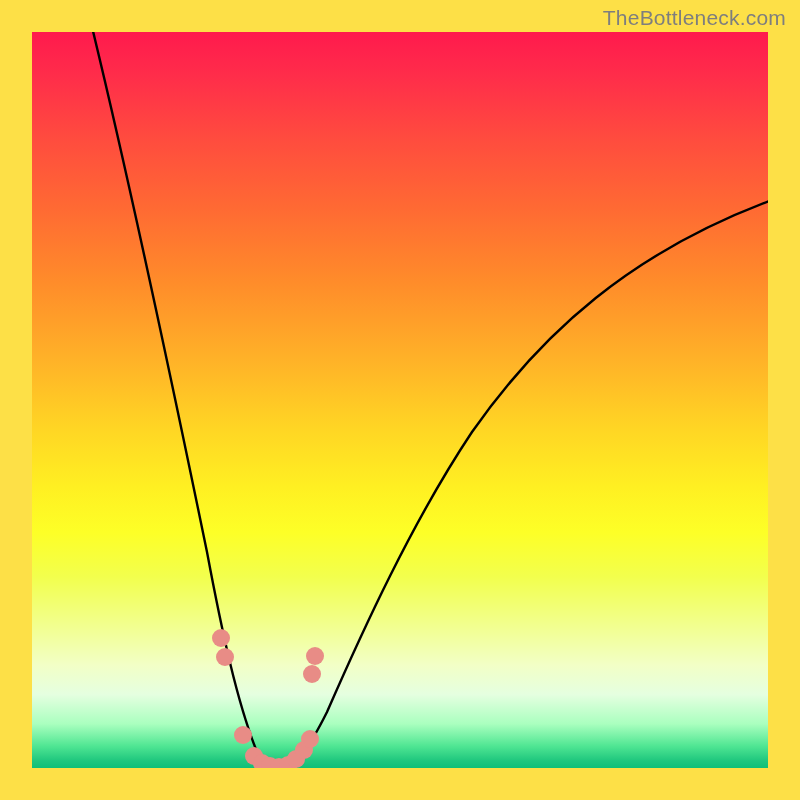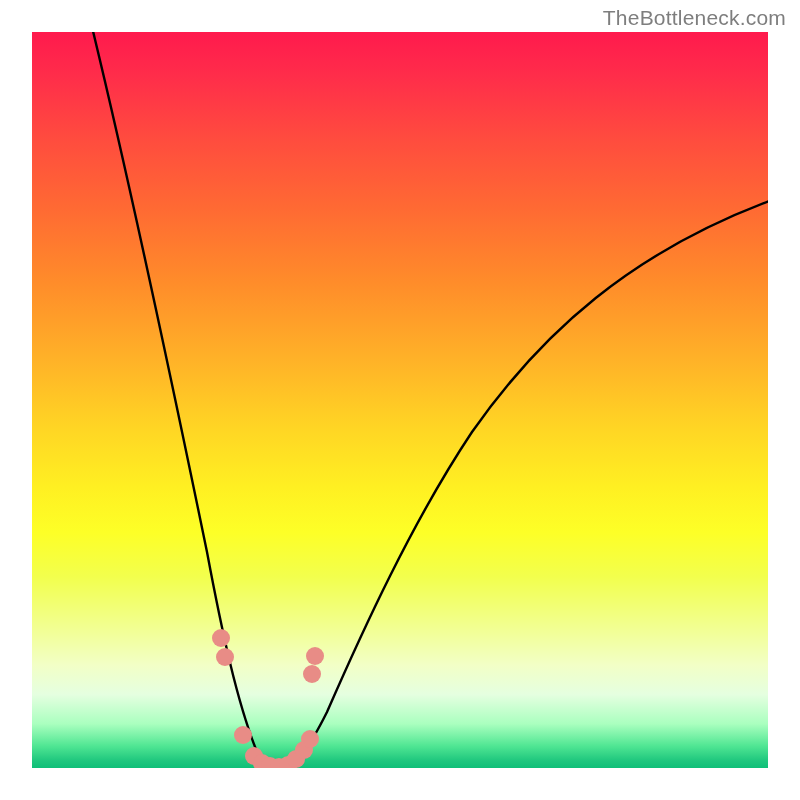--- a/index.html
+++ b/index.html
@@ -10,21 +10,21 @@
     background: #000;
     overflow: hidden;
     font-family: Arial, Helvetica, sans-serif;
   }
   .frame {
     position: absolute;
     top: 0;
     left: 0;
     width: 800px;
     height: 800px;
-    background: #ffffff;
+    background: #fde047;
   }
   .plot-area {
     position: absolute;
     top: 32px;
     left: 32px;
     width: 736px;
     height: 736px;
     overflow: hidden;
   }
   .gradient {

